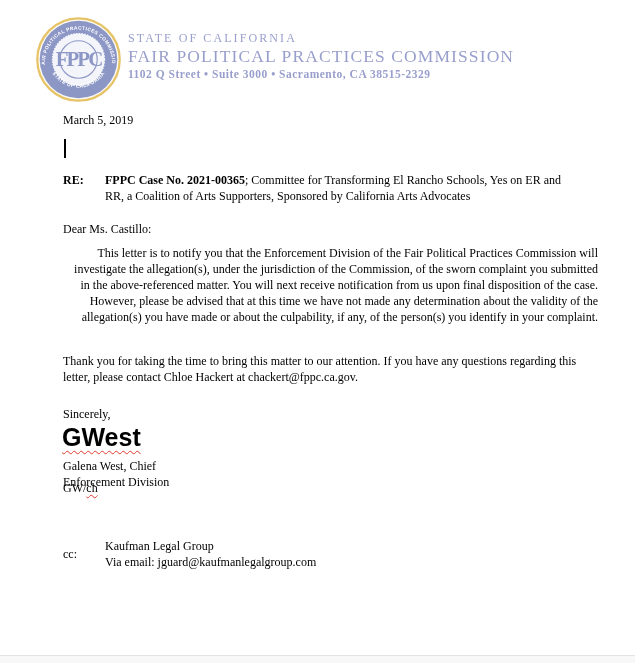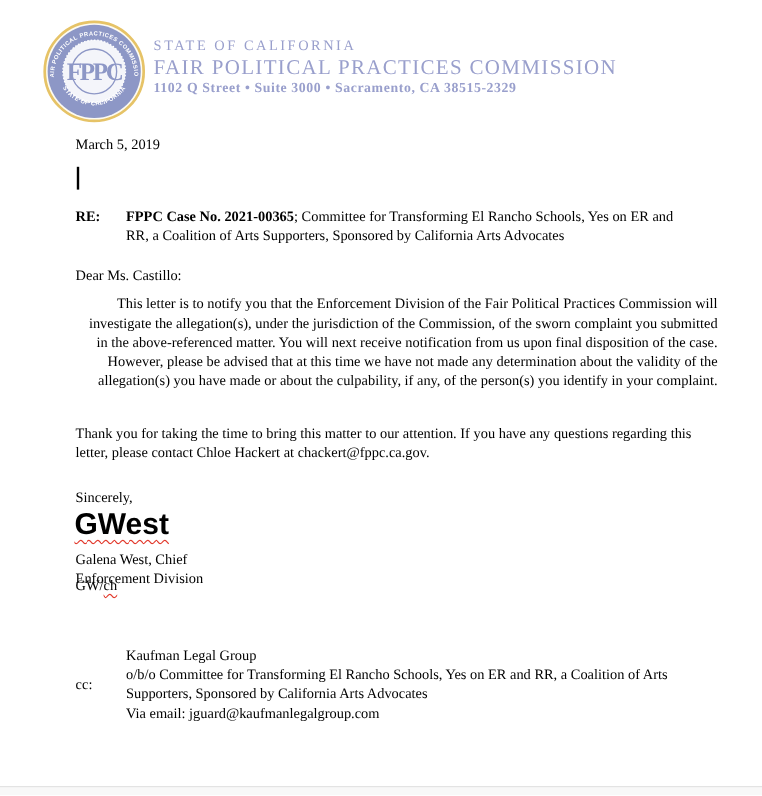--- a/index.html
+++ b/index.html
@@ -103,20 +103,19 @@
   <div class="t signature"><span class="squiggle">GWest</span></div>
   <div class="t signer-name">Galena West, Chief</div>
   <div class="t signer-title">Enforcement Division</div>
 
   <div class="t initials"><span>GW/</span><span class="squiggle-sm">ch</span></div>
 
   <div class="t cc hang">
     <span class="lbl">cc:</span>
     <span class="lines">
       <div>Kaufman Legal Group</div>
-      <div>o/b/o Committee for Transforming El Rancho Schools, Yes on ER and RR, a Coalition of Arts Supporters, Sponsored by California Arts Advocates</div>
       <div>Via email: jguard@kaufmanlegalgroup.com</div>
     </span>
   </div>
 
   <div class="bottom-strip"></div>
 
 </div>
 
 </body></html>

